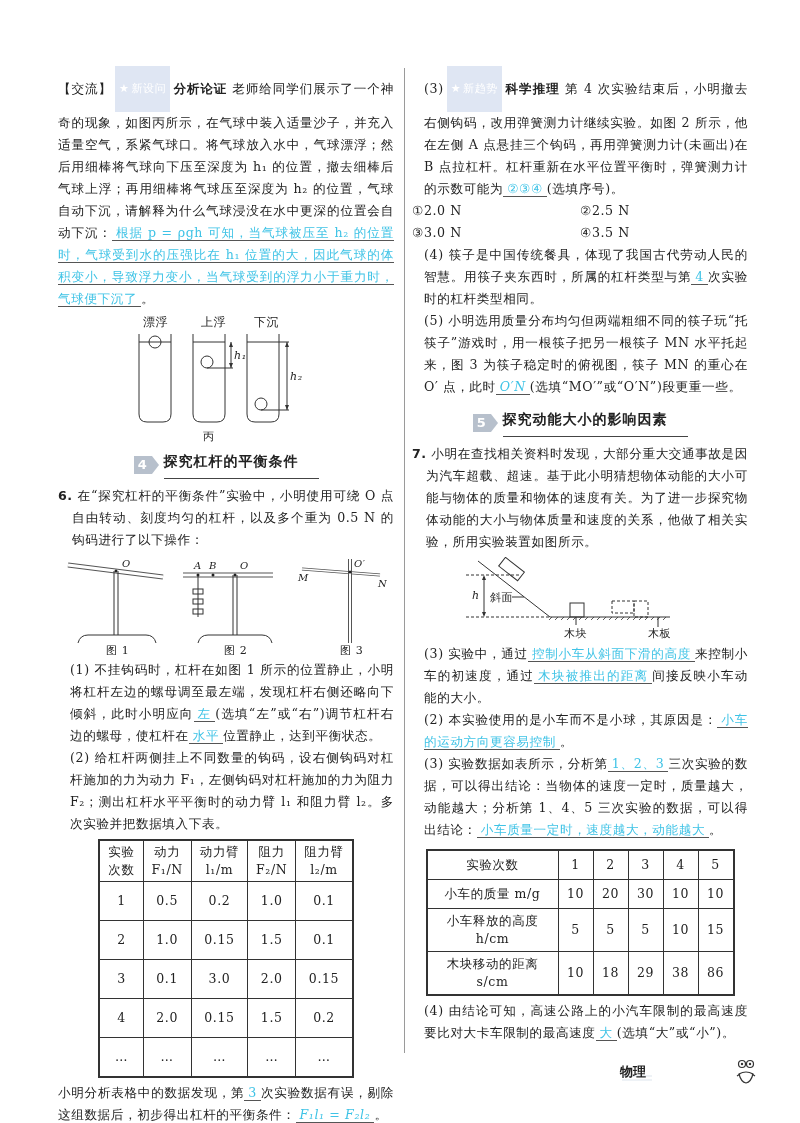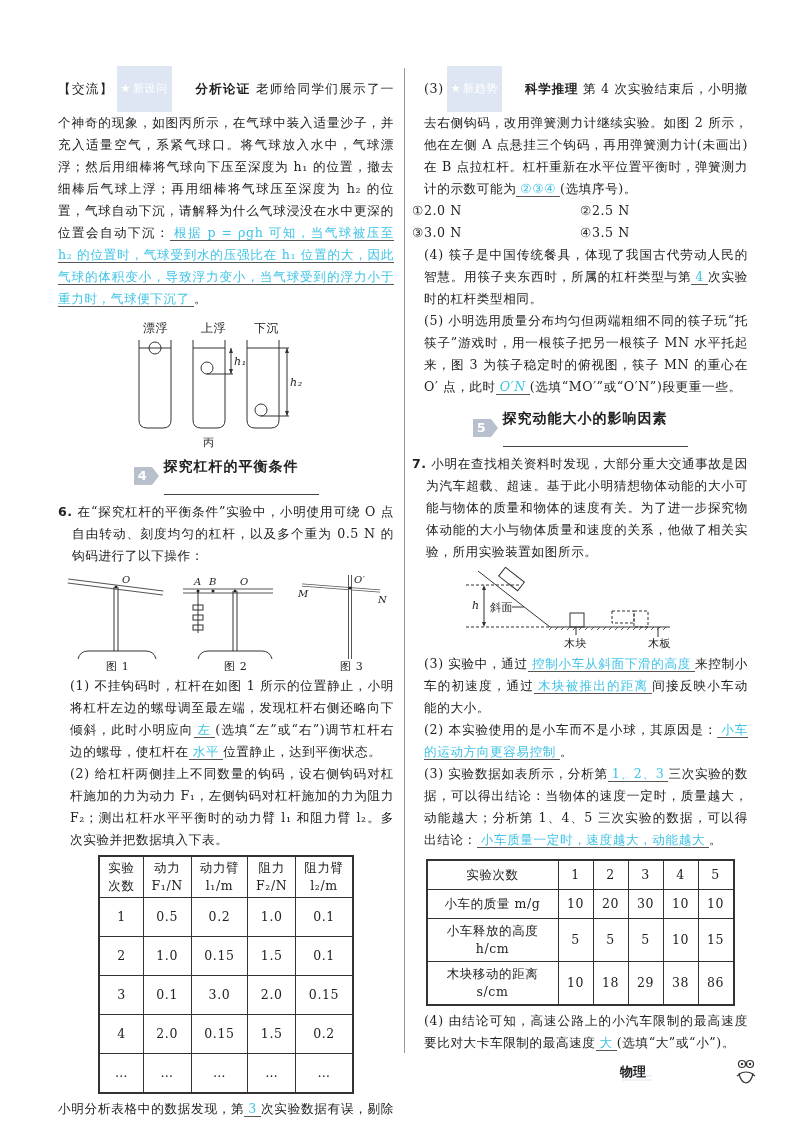--- a/index.html
+++ b/index.html
@@ -8,30 +8,30 @@
   .col { position: absolute; top: 66px; font-size: 12.6px; line-height: 22px; letter-spacing: 0.6px; }
   .col-left { left: 58px; width: 336px; }
   .col-right { left: 412px; width: 336px; }
   .divider { position: absolute; left: 404px; top: 68px; width: 1px; height: 985px; background: #9a9a9a; }
   p { margin: 0; text-align: justify; }
   .indent { padding-left: 12px; }
   .ans { color: #3fc3e6; border-bottom: 1px solid #555; padding: 0 4px; }
   .tag { display: inline-block; background: #dfe6f3; color: #fff; font-family: "DejaVu Sans", sans-serif;
          font-size: 11px; line-height: 14px; padding: 16px 4px; margin: 0 3px; vertical-align: 1px; }
   .tag .star { color: #fff; margin-right: 2px; }
-  .bold { font-family: "DejaVu Sans", sans-serif; font-weight: bold; font-size: 12.5px; margin-left: 20px; }
+  .bold { font-family: "DejaVu Sans", sans-serif; font-weight: bold; font-size: 12.5px; }
   .qnum { font-family: "DejaVu Sans", sans-serif; font-weight: bold; }
   .hang { padding-left: 14px; text-indent: -14px; }
   .section-head { display: flex; align-items: center; justify-content: center; margin: 6px 0 6px 0; }
   .section-head .num { background: #b7c0cc; color: #fff; font-family: "DejaVu Sans", sans-serif; font-weight: bold;
          font-size: 13px; width: 18px; height: 18px; line-height: 18px; text-align: center; position: relative; }
   .section-head .num:after { content: ""; position: absolute; right: -7px; top: 0; border-left: 7px solid #b7c0cc;
          border-top: 9px solid transparent; border-bottom: 9px solid transparent; }
-  .section-head .title { font-family: Liberation Serif, serif; font-weight: bold; font-size: 14px; margin-left: 12px;
-         border-bottom: 1px solid #444; padding: 0 20px 16px 0; letter-spacing: 1px; }
+  .section-head .title { font-family: Liberation Sans, sans-serif; font-weight: bold; font-size: 14px; margin-left: 12px;
+         border-bottom: 1px solid #444; padding: 0 20px 6px 0; letter-spacing: 1px; }
   .figure { display: flex; justify-content: center; margin: 4px 0; }
   table.data { border-collapse: collapse; margin: 4px auto; font-size: 12.5px; }
   table.data td { border: 1px solid #333; text-align: center; padding: 3px 6px; line-height: 18px; }
   table.t1 { border: 2px solid #333; }
   table.t1 td { height: 34px; padding: 2px 8px; }
   table.t2 { border: 2px solid #333; }
   table.t2 td { height: 22px; }
   .opts { display: flex; }
   .opts span { width: 50%; }
   .footer { position: absolute; top: 1063px; left: 620px; font-family: "DejaVu Sans", sans-serif; font-weight: bold; font-size: 13px; color: #222; text-align: center; }
@@ -42,21 +42,21 @@
 <body>
 
 <div class="divider"></div>
 
 <div class="col col-left">
   <p>
     <span>【交流】</span><span class="tag"><span class="star">★</span><span>新设问</span></span><span class="bold">分析论证</span>
     <span>老师给同学们展示了一个神奇的现象，如图丙所示，在气球中装入适量沙子，并充入适量空气，系紧气球口。将气球放入水中，气球漂浮；然后用细棒将气球向下压至深度为 h₁ 的位置，撤去细棒后气球上浮；再用细棒将气球压至深度为 h₂ 的位置，气球自动下沉，请解释为什么气球浸没在水中更深的位置会自动下沉：</span><span class="ans">根据 p = ρgh 可知，当气球被压至 h₂ 的位置时，气球受到水的压强比在 h₁ 位置的大，因此气球的体积变小，导致浮力变小，当气球受到的浮力小于重力时，气球便下沉了</span><span>。</span>
   </p>
 
-  <div class="figure" style="margin-top:10px;">
+  <div class="figure" style="margin-top:4px;">
     <svg width="210" height="130" viewBox="0 0 210 130">
       <g font-family="DejaVu Serif, serif" font-size="12" fill="#222">
         <text x="22" y="12">漂浮</text>
         <text x="80" y="12">上浮</text>
         <text x="133" y="12">下沉</text>
       </g>
       <g fill="none" stroke="#333" stroke-width="1">
         <path d="M18 20 V100 Q18 108 26 108 H42 Q50 108 50 100 V20"></path>
         <line x1="18" y1="28" x2="50" y2="28"></line>
         <circle cx="34" cy="28" r="6"></circle>

